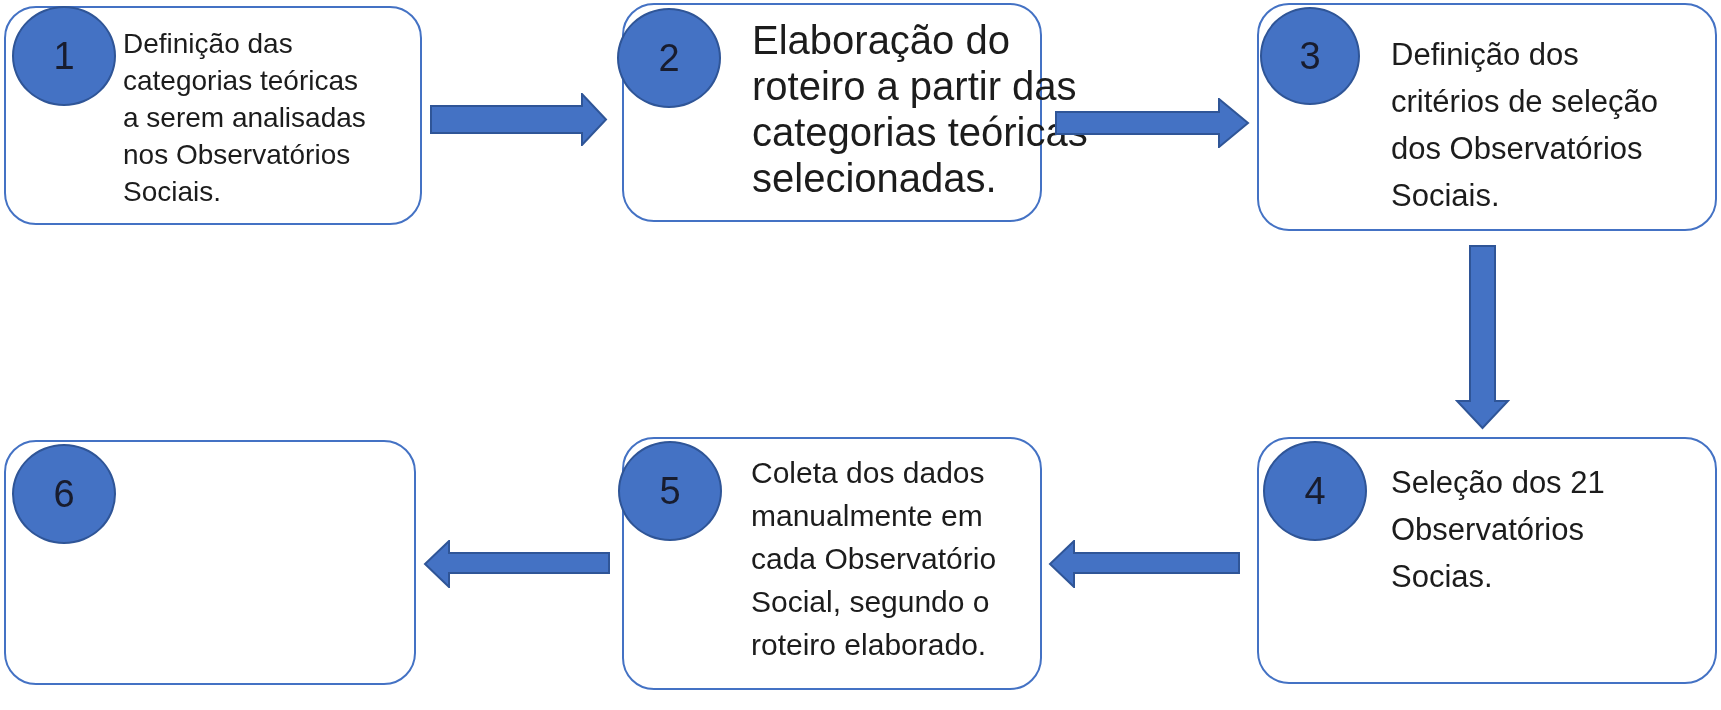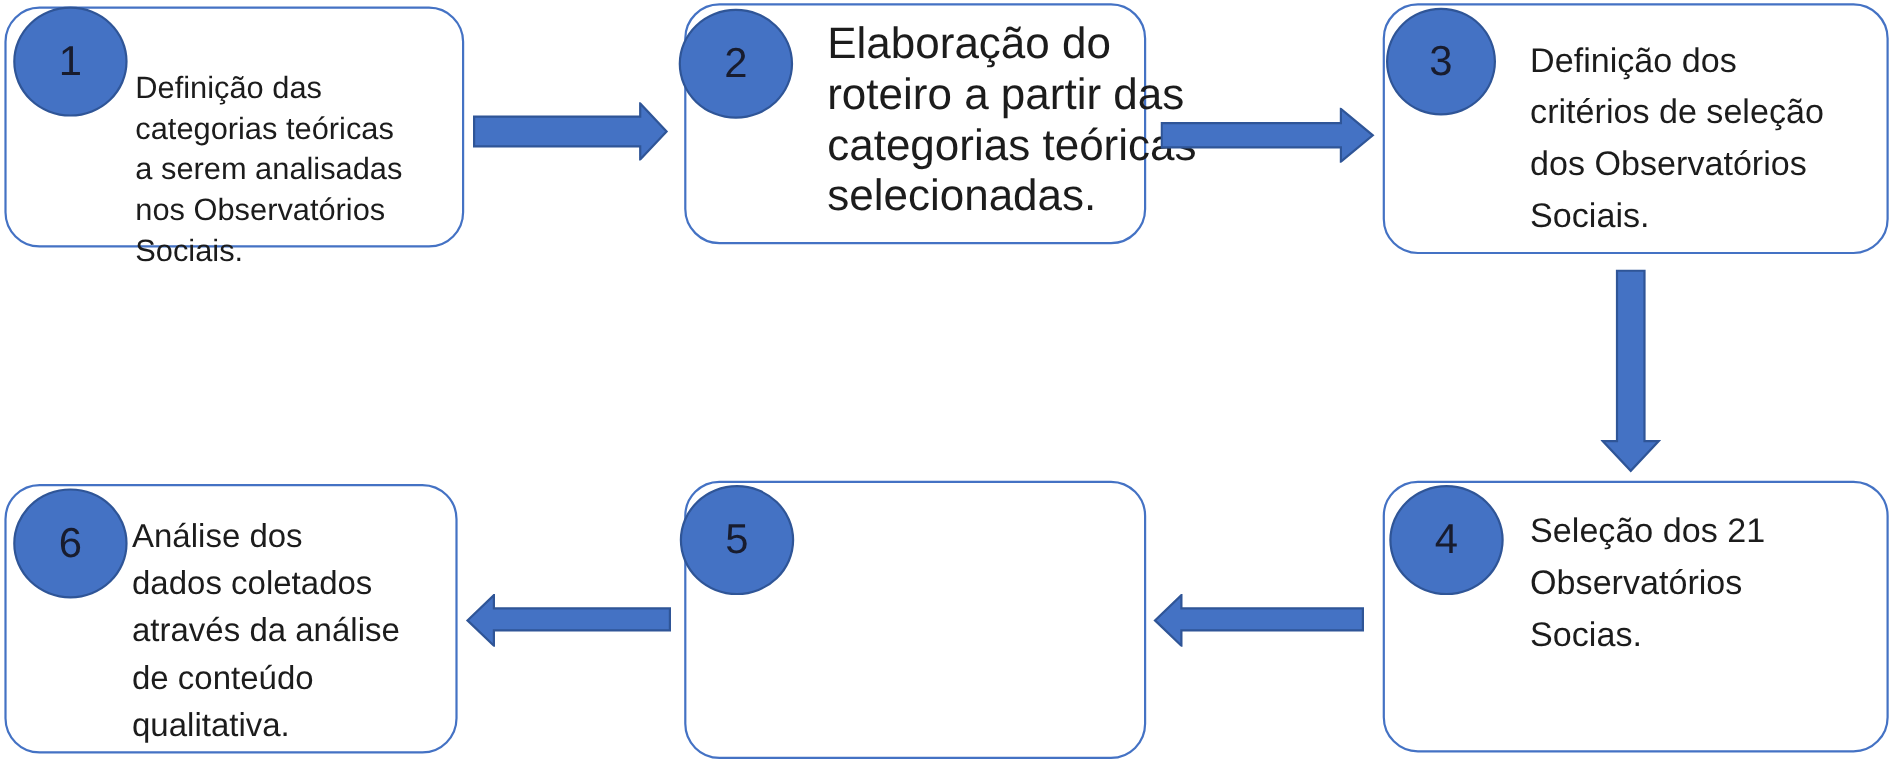--- a/index.html
+++ b/index.html
@@ -51,21 +51,21 @@
 
   
   .box1 .badge { left:6px;  top:-2px; }
   .box2 .badge { left:-7px; top:3px; }
   .box3 .badge { left:1px;  top:2px; width:100px; height:98px; }
   .box4 .badge { left:4px;  top:2px; }
   .box5 .badge { left:-6px; top:2px; }
   .box6 .badge { left:6px;  top:2px; }
 
   
-  .box1 .txt { left:117px; top:17px; font-size:28px; line-height:37px;margin-top:36px; }
+  .box1 .txt { left:117px; top:17px; font-size:28px; line-height:37px; }
   .box2 .txt { left:128px; top:12px; font-size:40px; line-height:46px; }
   .box3 .txt { left:132px; top:26px; font-size:31px; line-height:47px; }
   .box4 .txt { left:132px; top:20px; font-size:31px; line-height:47px; }
   .box5 .txt { left:127px; top:12px; font-size:30px; line-height:43px; }
   .box6 .txt { left:114px; top:24px; font-size:30px; line-height:43px; }
 
   
   .a12 { left:430px;  top:93px;  }
   .a23 { left:1055px; top:98px;  }
   .a34 { left:1455px; top:245px; }
@@ -114,31 +114,31 @@
     </div>
     <div class="txt">Seleção dos 21
 Observatórios
 Socias.</div>
   </div>
 
   <div class="box box5">
     <div class="badge">
       <span>5</span>
     </div>
+    <div class="txt">Coleta dos dados
+manualmente em
+cada Observatório
+Social, segundo o
+roteiro elaborado.</div>
   </div>
 
   <div class="box box6">
     <div class="badge">
       <span>6</span>
     </div>
-    <div class="txt">Análise dos
-dados coletados
-através da análise
-de conteúdo
-qualitativa.</div>
   </div>
 
   <svg class="arrow a12" width="178" height="53" viewBox="0 0 178 53">
     <polygon points="1,13 152,13 152,1 176,26.5 152,52 152,40 1,40"></polygon>
   </svg>
 
   <svg class="arrow a23" width="195" height="50" viewBox="0 0 195 50">
     <polygon points="1,14 164,14 164,1 193,25 164,49 164,36 1,36"></polygon>
   </svg>
 

